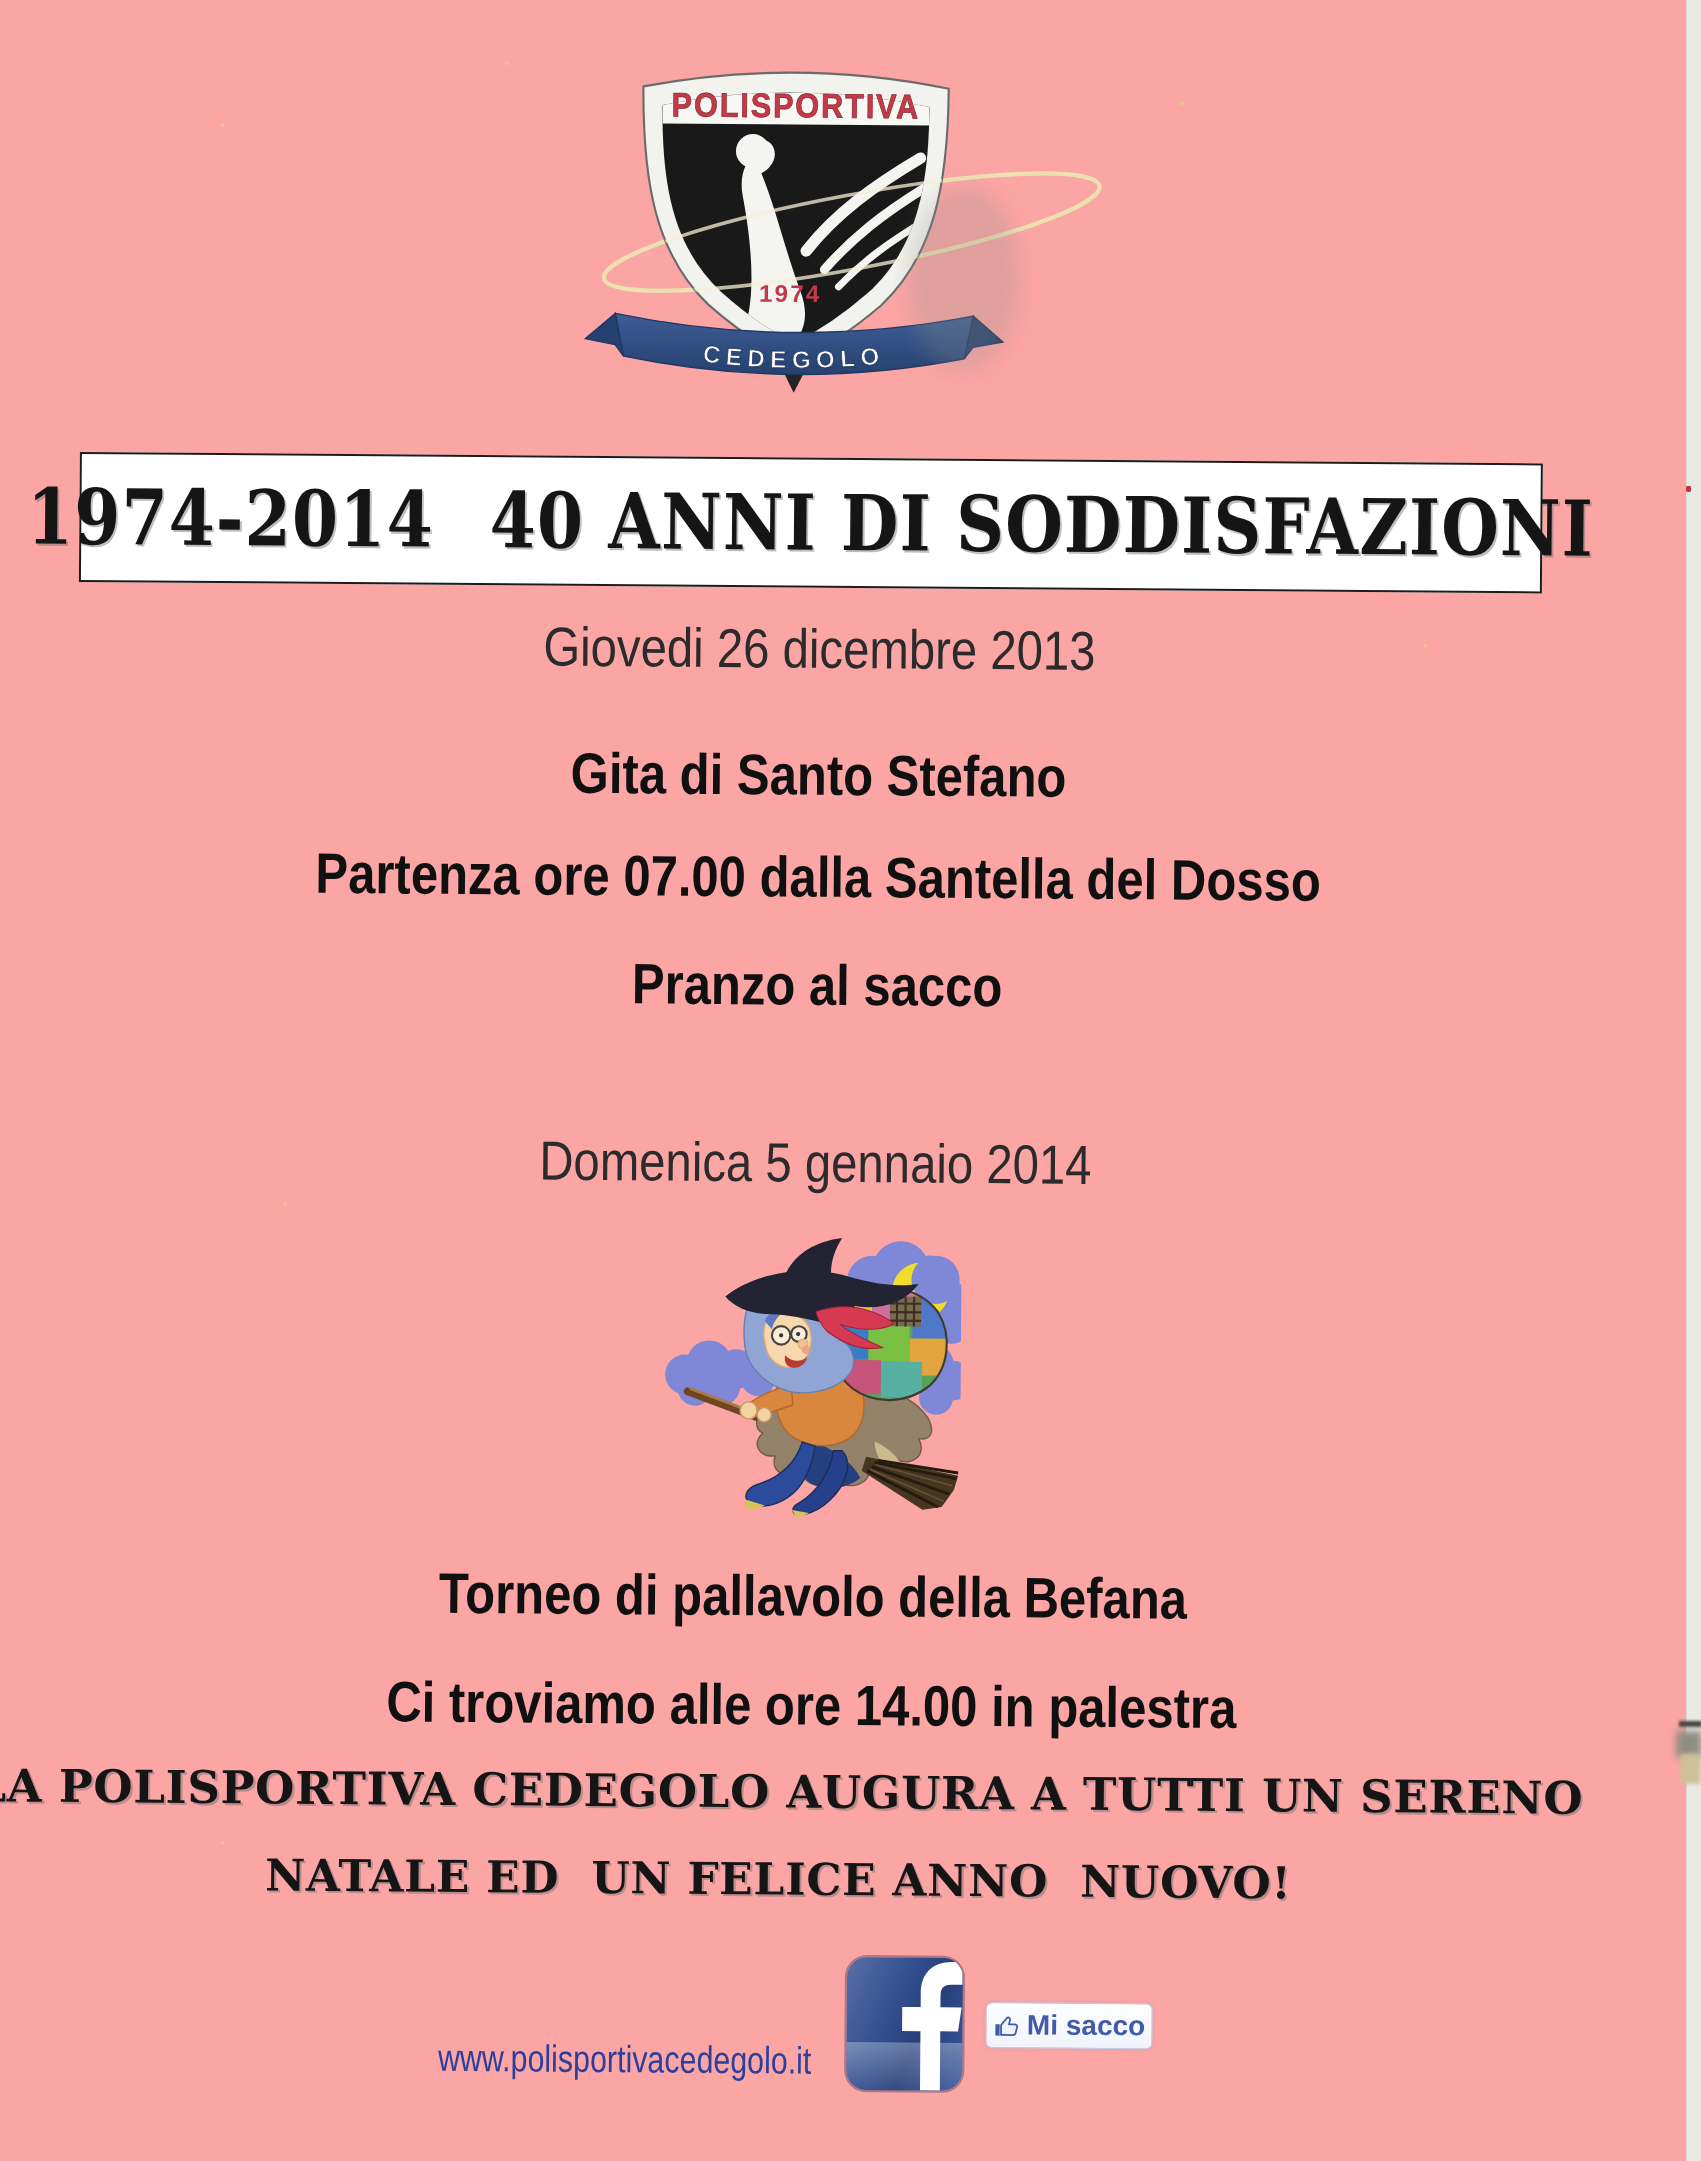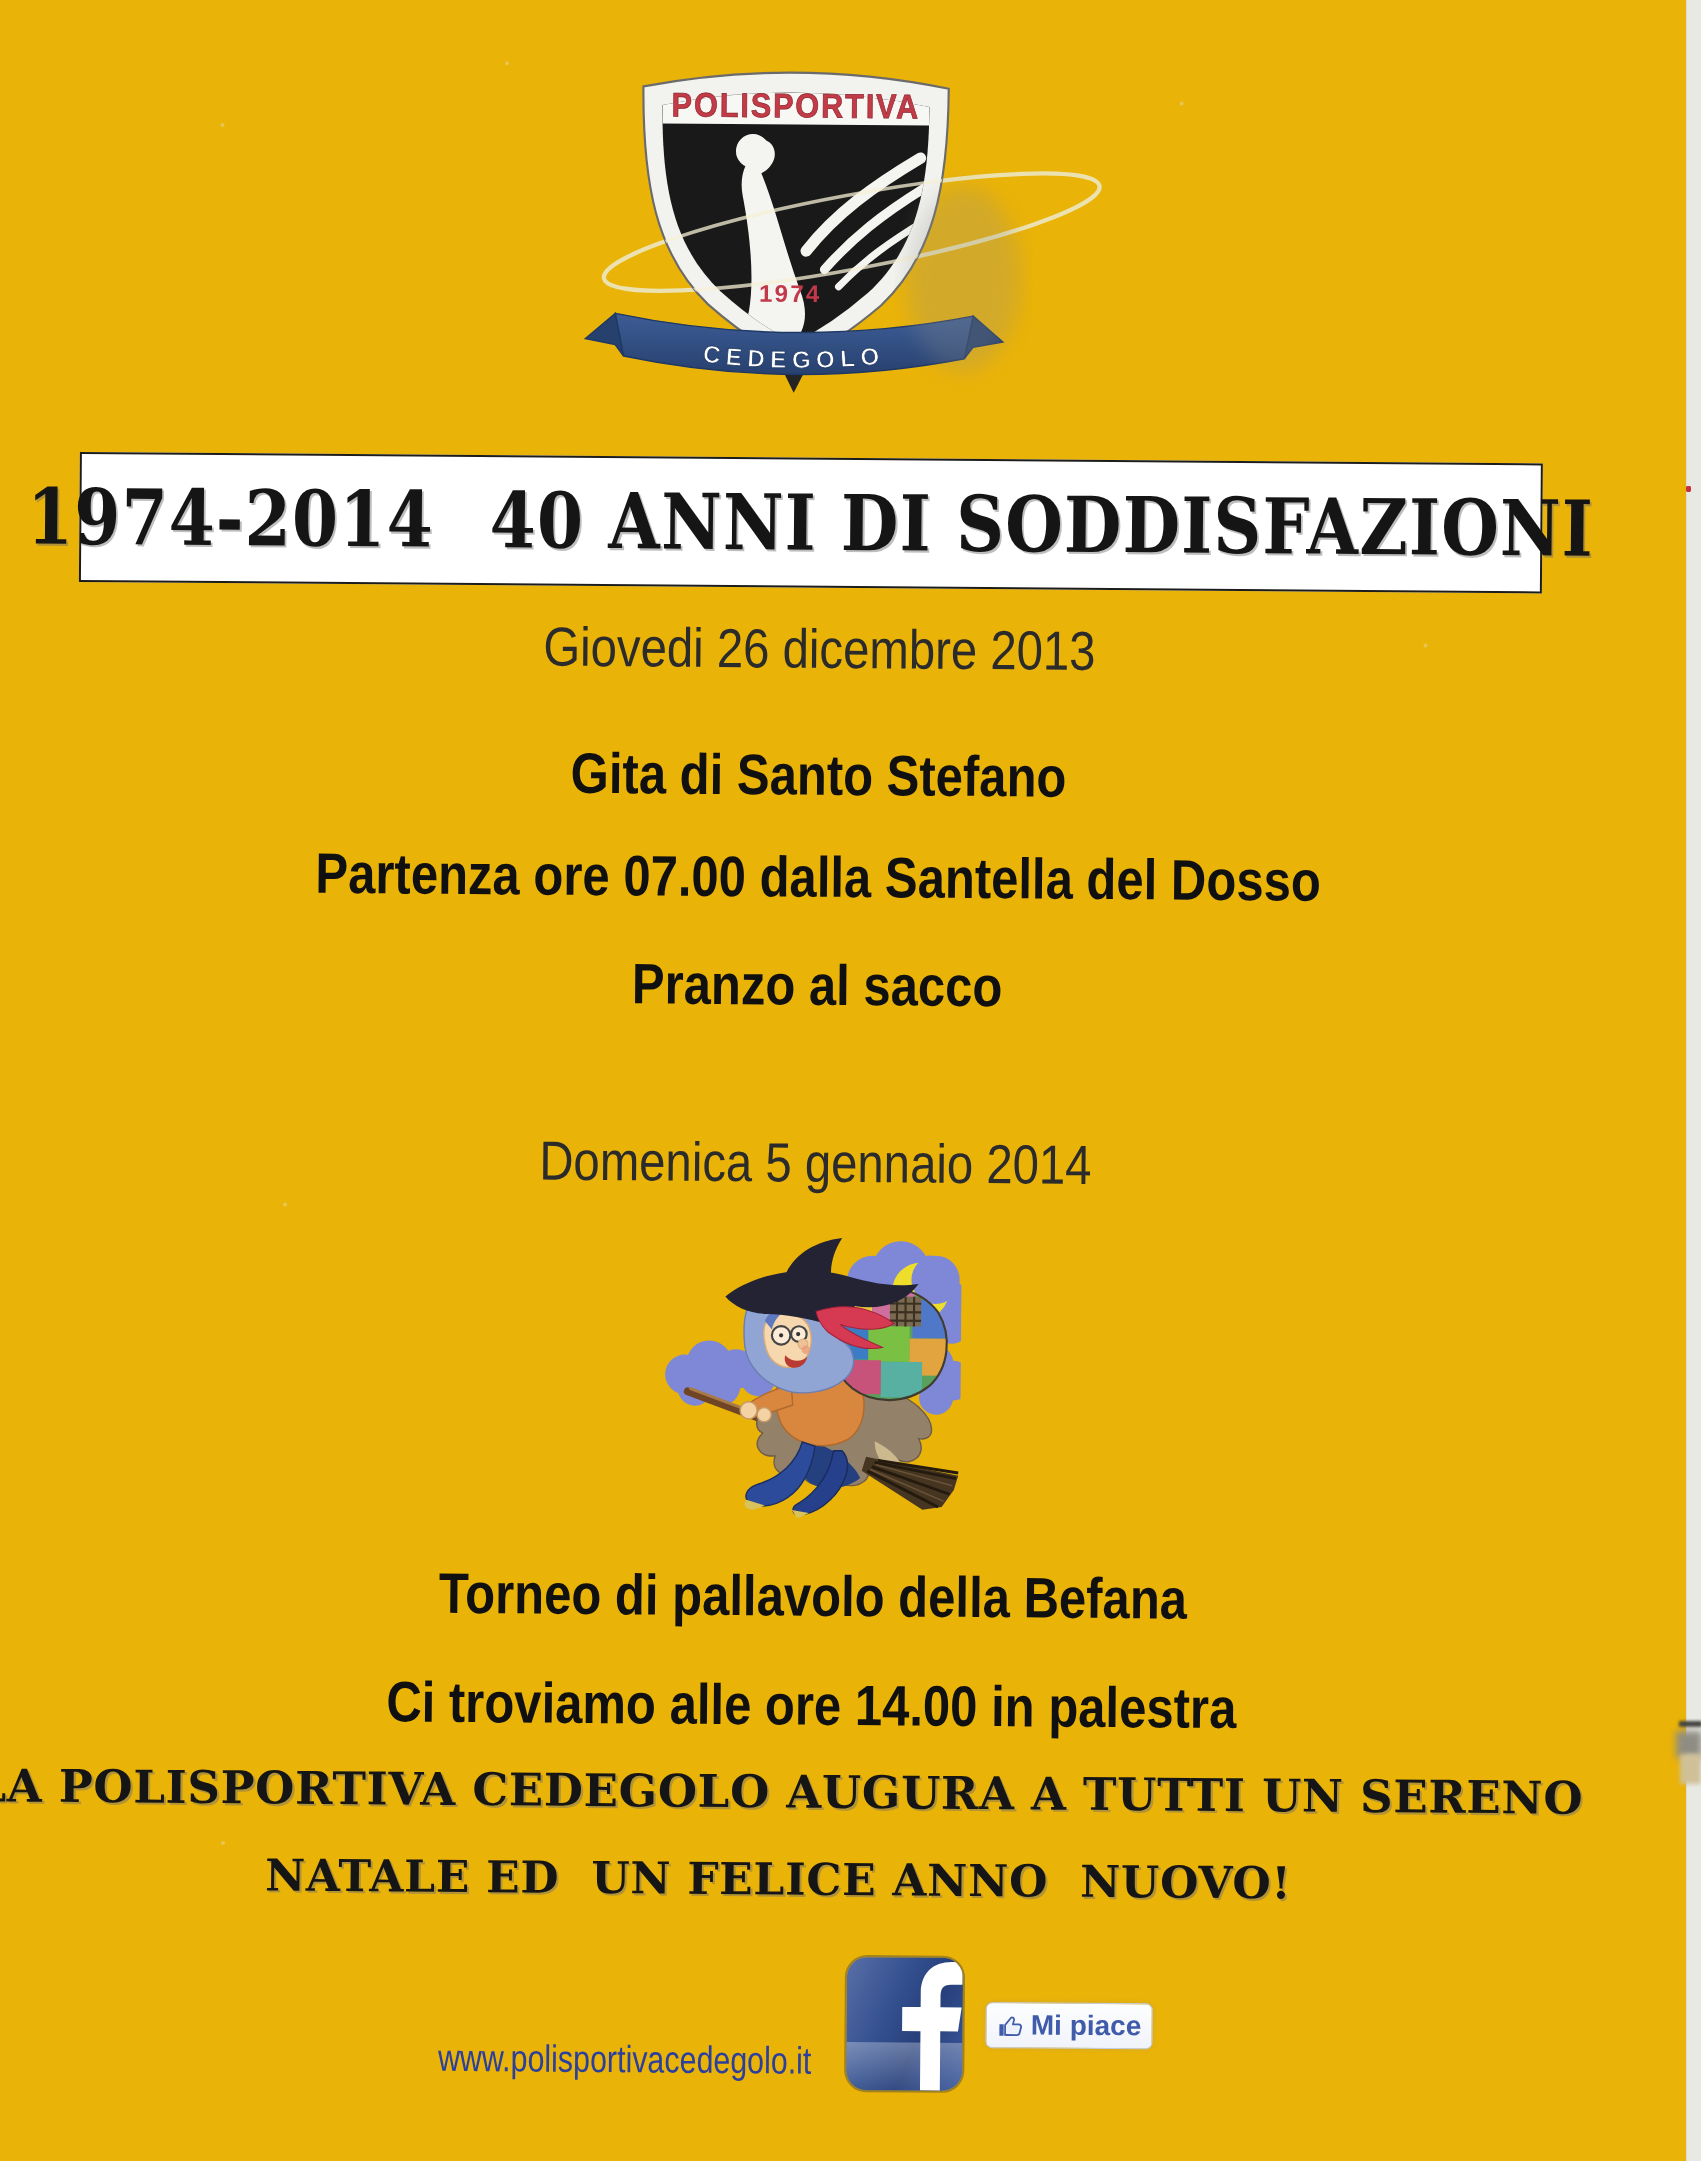--- a/index.html
+++ b/index.html
@@ -1,16 +1,16 @@
 <!DOCTYPE html>
 <html style="font-size:11.4px"><head>
 <meta charset="utf-8">
 <style>
   html,body{margin:0;padding:0;background:#ffffff;}
-  #page{position:relative;width:1701px;height:2161px;background:#eab308;overflow:hidden;
+  #page{position:relative;width:1701px;height:2161px;background:#fca5a5;overflow:hidden;
         font-family:"Liberation Sans",sans-serif;}
   .sheet{position:absolute;left:0;top:0;width:1701px;height:2161px;
          transform:rotate(0.45deg);transform-origin:50% 50%;}
   .abs{position:absolute;}
   .line{position:absolute;left:0;width:1633px;text-align:center;line-height:1;color:#242424;}
   .cond{font-family:"Liberation Sans",sans-serif;}
   .deco{font-family:"DejaVu Serif",serif;font-weight:700;color:#151515;
         text-shadow:2.1px 2.1px 0 rgba(110,110,110,0.45);}
   .sq{display:inline-block;transform:scaleX(0.86);transform-origin:50% 50%;white-space:pre;}
   .sq80{display:inline-block;transform:scaleX(0.80);transform-origin:50% 50%;white-space:pre;}
@@ -263,21 +263,21 @@
       <svg class="fb-f" viewBox="0 0 163 188">
         <path d="M104 188 V104 H78 V70 H104 V50 C104 22 121 6 148 6 H163 V38 H147 C135 38 132 44 132 55 V70 H162 L157 104 H132 V188 Z" fill="#ffffff"></path>
       </svg>
     </div>
 
     <div class="like-btn">
       <svg width="27" height="27" viewBox="0 0 38 38">
         <path d="M4 17 h6 v16 H4 z" fill="#3f5ba9"></path>
         <path d="M12 32 V18 l8-10 c2-2 5 0 4.5 3 L23 17 h8 c2.5 0 4 2 3.5 4 l-2 8 c-0.5 2 -2 3 -4 3 H14 Z" fill="#eef2fa" stroke="#3f5ba9" stroke-width="2.5" stroke-linejoin="round"></path>
       </svg>
-      <span>Mi piace</span>
+      <span>Mi sacco</span>
     </div>
 
     <div class="weblink">
       <span class="sq80">www.polisportivacedegolo.it</span></div>
 
     <div class="speck" style="left:213px;top:128px;"></div>
     <div class="speck" style="left:497px;top:64px;"></div>
     <div class="speck" style="left:1172px;top:99px;"></div>
     <div class="speck" style="left:284px;top:1207px;"></div>
     <div class="speck" style="left:1420px;top:639px;"></div>

